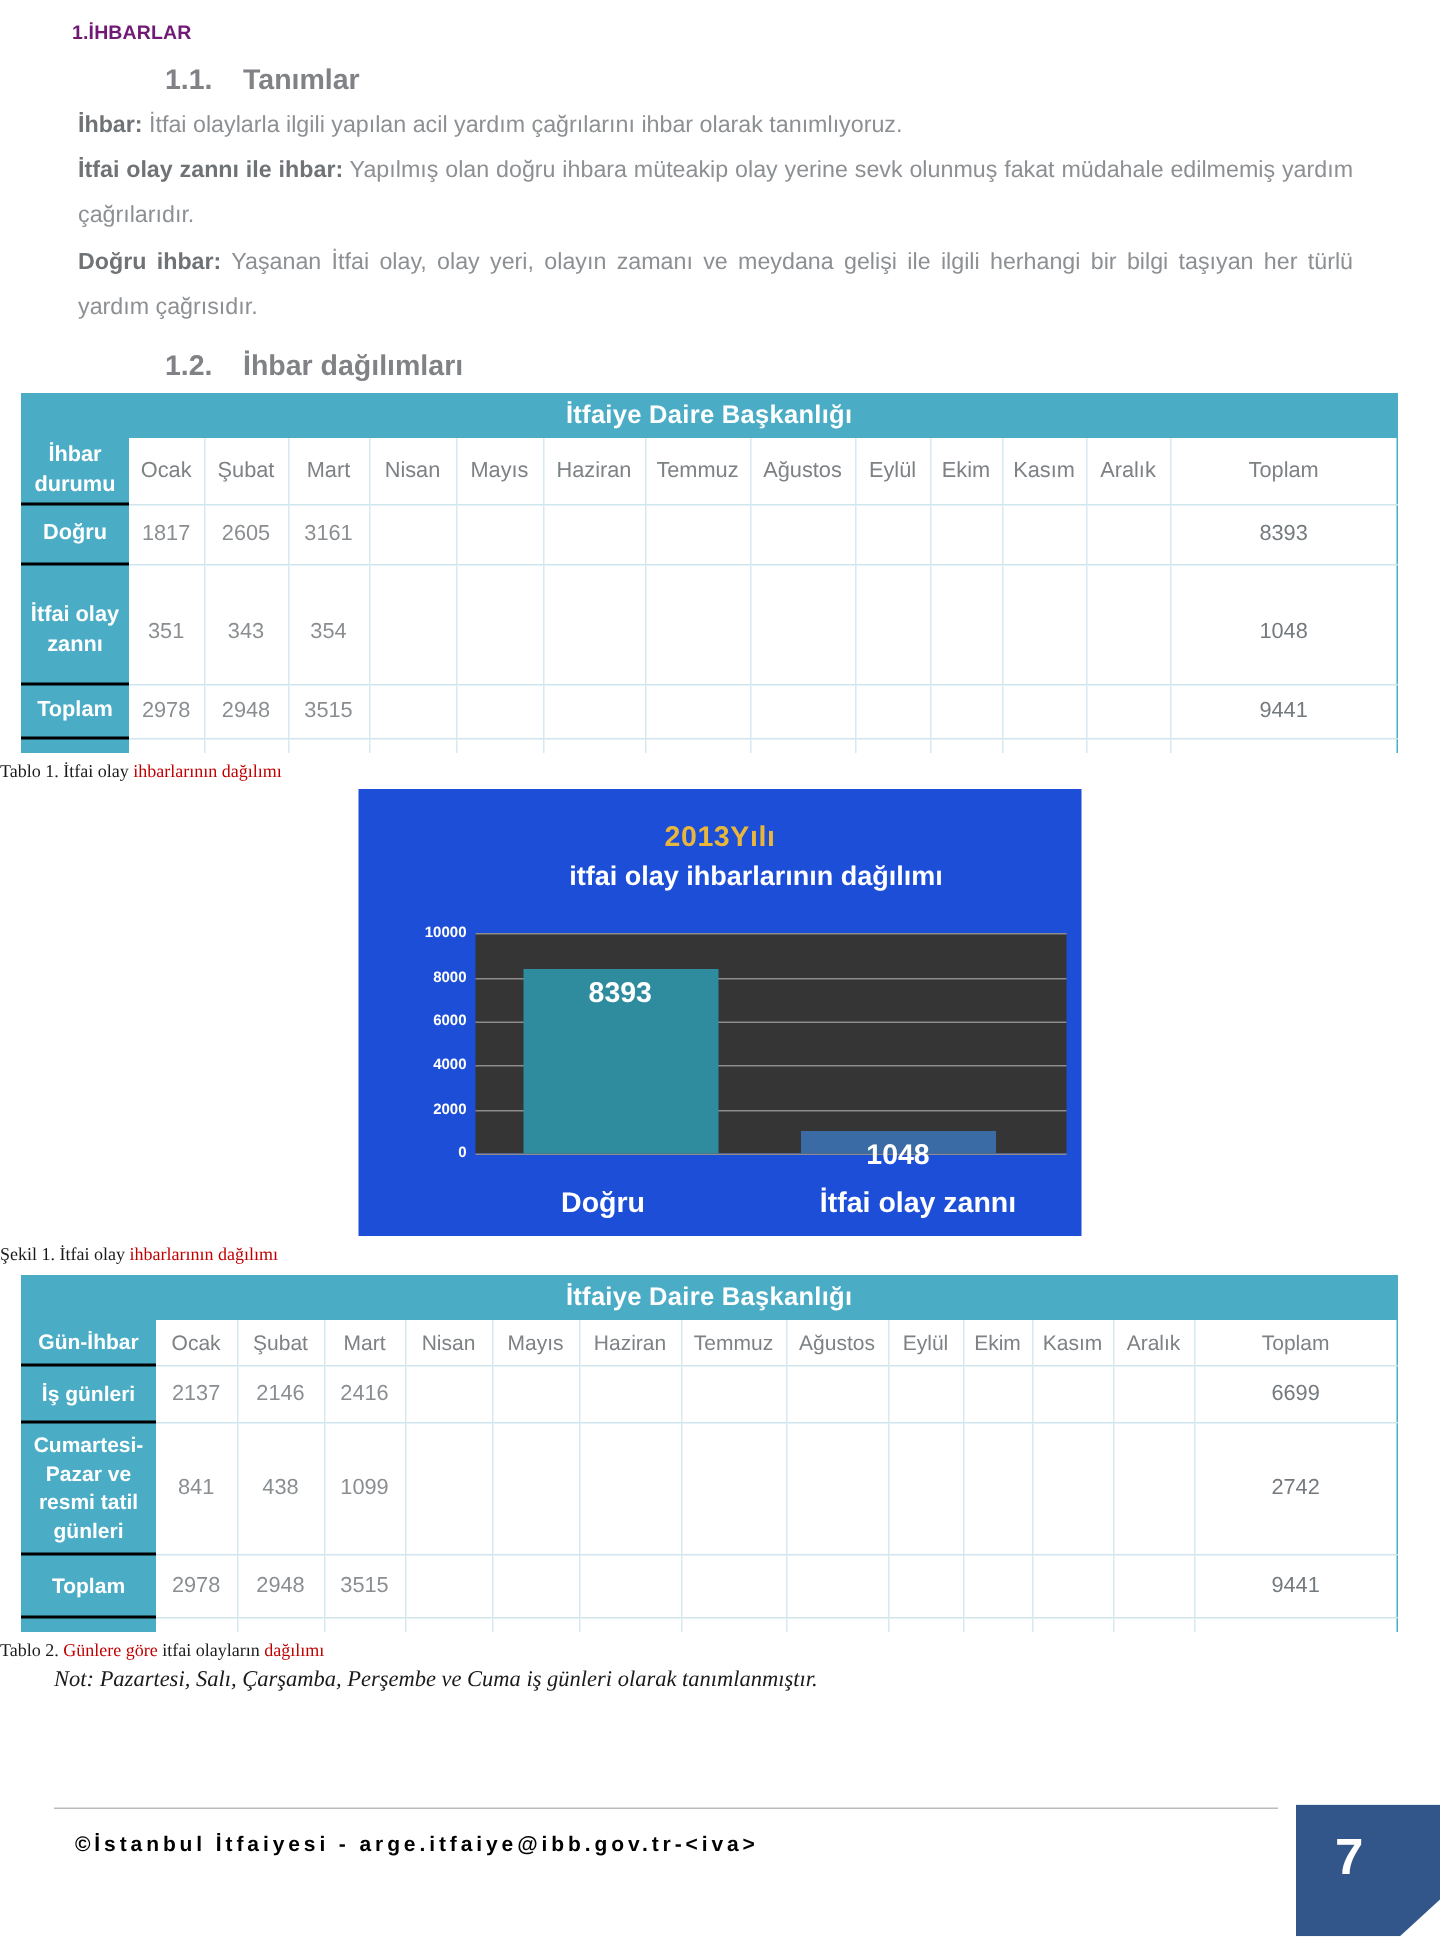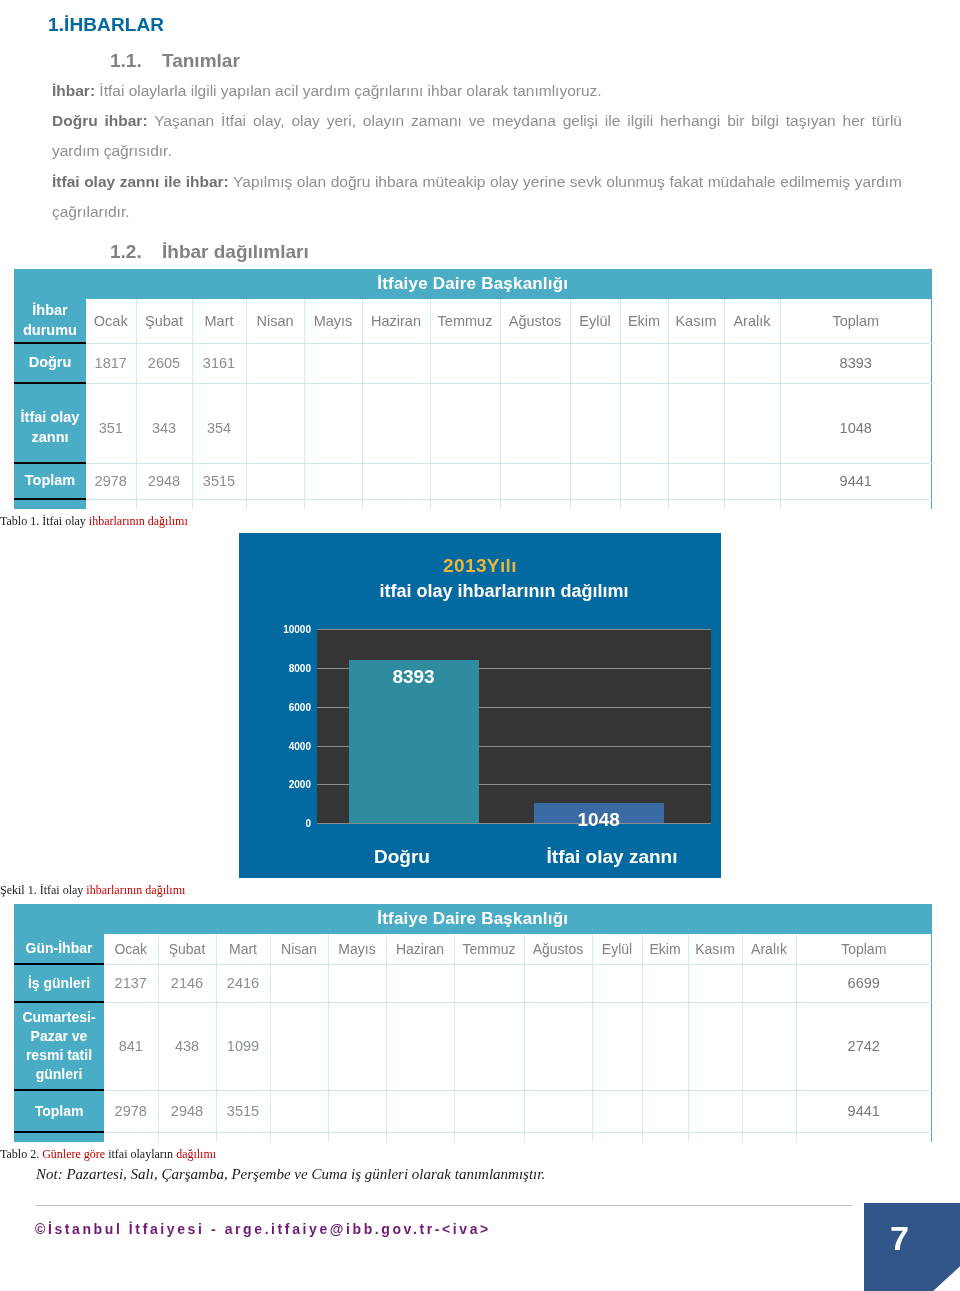--- a/index.html
+++ b/index.html
@@ -9,21 +9,21 @@
     background: #ffffff;
     font-family: "Liberation Sans", sans-serif;
     overflow: hidden;
     position: relative;
   }
 
   
   .doc { padding: 0; }
 
   .h1 {
-    color:#0369a1; font-weight:bold; font-size:19px;
+    color:#701a75; font-weight:bold; font-size:13px;
     margin:14px 0 0 48px; letter-spacing:0.1px;
   }
   .h2 {
     color:#808285; font-weight:bold; font-size:19px;
     margin:14px 0 4px 110px;
   }
   .h2 .num { display:inline-block; width:52px; }
 
   .para {
     color:#8d9093; font-size:15.5px; line-height:1.95;
@@ -98,22 +98,22 @@
   .note {
     font-family:"Liberation Serif", serif;
     font-style:italic; font-size:15px; color:#1a1a1a;
     margin:0 0 0 36px;
   }
 
   
   .chart-outer { display:flex; justify-content:center; margin-top:2px; }
   .chart {
     position:relative;
-    width:482px; height:345px;
-    background:#0369a1;
+    width:482px; height:298px;
+    background:#1d4ed8;
     overflow:hidden;
   }
   .chart .ctitle1 {
     position:absolute; left:0; right:0; top:22px;
     text-align:center; color:#E8B63C;
     font-size:19px; font-weight:bold; letter-spacing:0.4px;
   }
   .chart .ctitle2 {
     position:absolute; left:0; right:0; top:48px;
     text-align:center; color:#ffffff;
@@ -144,22 +144,22 @@
 
   
   .footer {
     position:absolute; left:0; right:0; bottom:0; height:92px;
   }
   .footer .rule {
     position:absolute; left:36px; right:108px; top:6px;
     height:1px; background:#b9bcbf;
   }
   .footer .copy {
-    position:absolute; left:35px; top:22px;
-    color:#701a75; font-size:14px;
+    position:absolute; left:50px; top:22px;
+    color:#000000; font-size:14px;
     letter-spacing:2.6px; font-weight:bold;
   }
   .pagebox {
     position:absolute; right:0; bottom:0;
     width:96px; height:88px;
     background:#33568A;
     clip-path: polygon(0 0, 100% 0, 100% 72%, 72% 100%, 0 100%);
     color:#ffffff;
   }
   .pagebox span {
@@ -176,25 +176,25 @@
 
   <div class="h2">
     <span class="num">1.1.</span><span>Tanımlar</span>
   </div>
 
   <div class="para nojust">
     <b>İhbar:</b><span> İtfai olaylarla ilgili yapılan acil yardım çağrılarını ihbar olarak tanımlıyoruz.</span>
   </div>
 
   <div class="para">
+    <b>İtfai olay zannı ile ihbar:</b><span> Yapılmış olan doğru ihbara müteakip olay yerine sevk olunmuş fakat müdahale edilmemiş yardım çağrılarıdır.</span>
+  </div>
+
+  <div class="para">
     <b>Doğru ihbar:</b><span> Yaşanan  İtfai olay, olay yeri, olayın zamanı ve meydana gelişi ile ilgili herhangi bir bilgi taşıyan her türlü yardım çağrısıdır.</span>
-  </div>
-
-  <div class="para">
-    <b>İtfai olay zannı ile ihbar:</b><span> Yapılmış olan doğru ihbara müteakip olay yerine sevk olunmuş fakat müdahale edilmemiş yardım çağrılarıdır.</span>
   </div>
 
   <div class="h2">
     <span class="num">1.2.</span><span>İhbar dağılımları</span>
   </div>
 
   <div class="tbl-wrap">
     <table class="t t1">
       <colgroup>
         <col style="width:72px">

